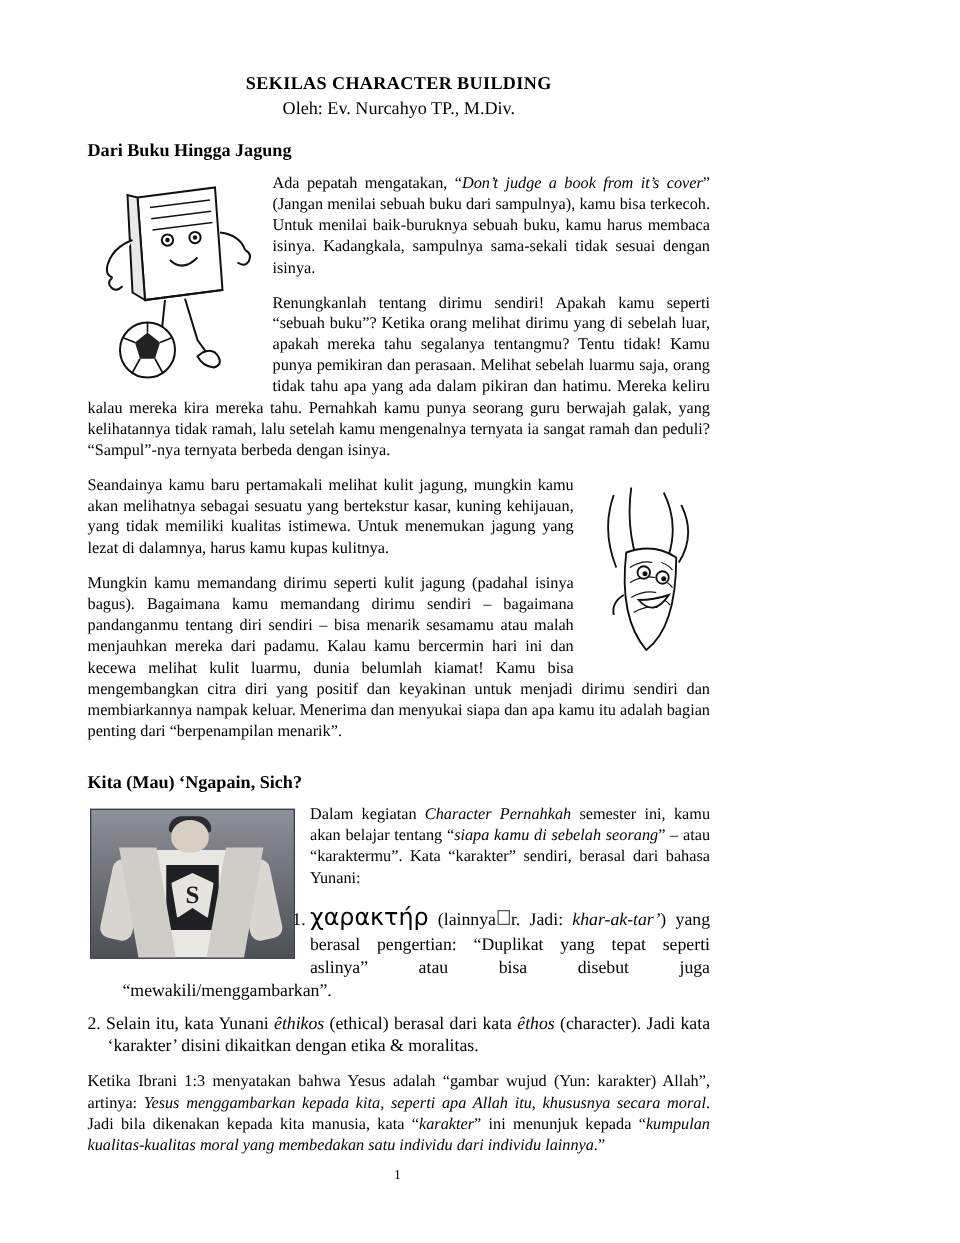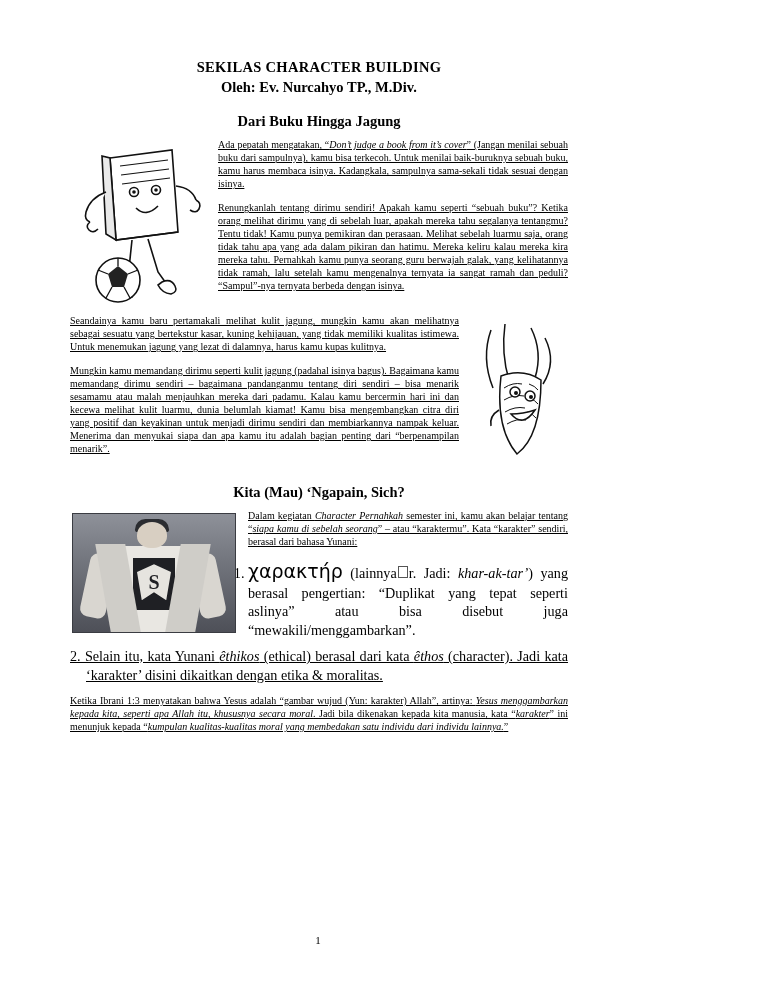--- a/index.html
+++ b/index.html
@@ -24,37 +24,35 @@
   }
   .title {
     text-align: center;
     font-weight: bold;
     font-size: 14.5px;
     letter-spacing: 0.3px;
     line-height: 1.35;
   }
   .subtitle {
     text-align: center;
-    font-weight: bold;
+    font-weight: normal;
     font-size: 14.5px;
     line-height: 1.35;
     margin-bottom: 16px;
   }
   .heading {
     font-weight: bold;
     font-size: 14.5px;
     margin: 14px 0 8px 0;
-    text-align: center;
   }
   p.body {
-    font-size: 10px;
+    font-size: 13px;
     line-height: 1.30;
     text-align: justify;
     margin: 0 0 11px 0;
-    text-decoration: underline;
   }
   .italic { font-style: italic; }
 
   
   .sec1 {
     position: relative;
     min-height: 175px;
   }
   .fig-bookman {
     float: left;
@@ -178,21 +176,20 @@
     font-size: 14.2px;
     line-height: 1.30;
     text-align: justify;
     margin: 0 0 10px 0;
     padding-left: 0;
   }
   .manual-num .hang {
     display: block;
     padding-left: 16px;
     text-indent: -16px;
-    text-decoration: underline;
   }
   .pagenum {
     position: absolute;
     bottom: 48px;
     left: 0; right: 0;
     text-align: center;
     font-size: 11px;
   }
   .greek { font-family: "DejaVu Sans", sans-serif; font-size: 19px; }
   .boxchar {

